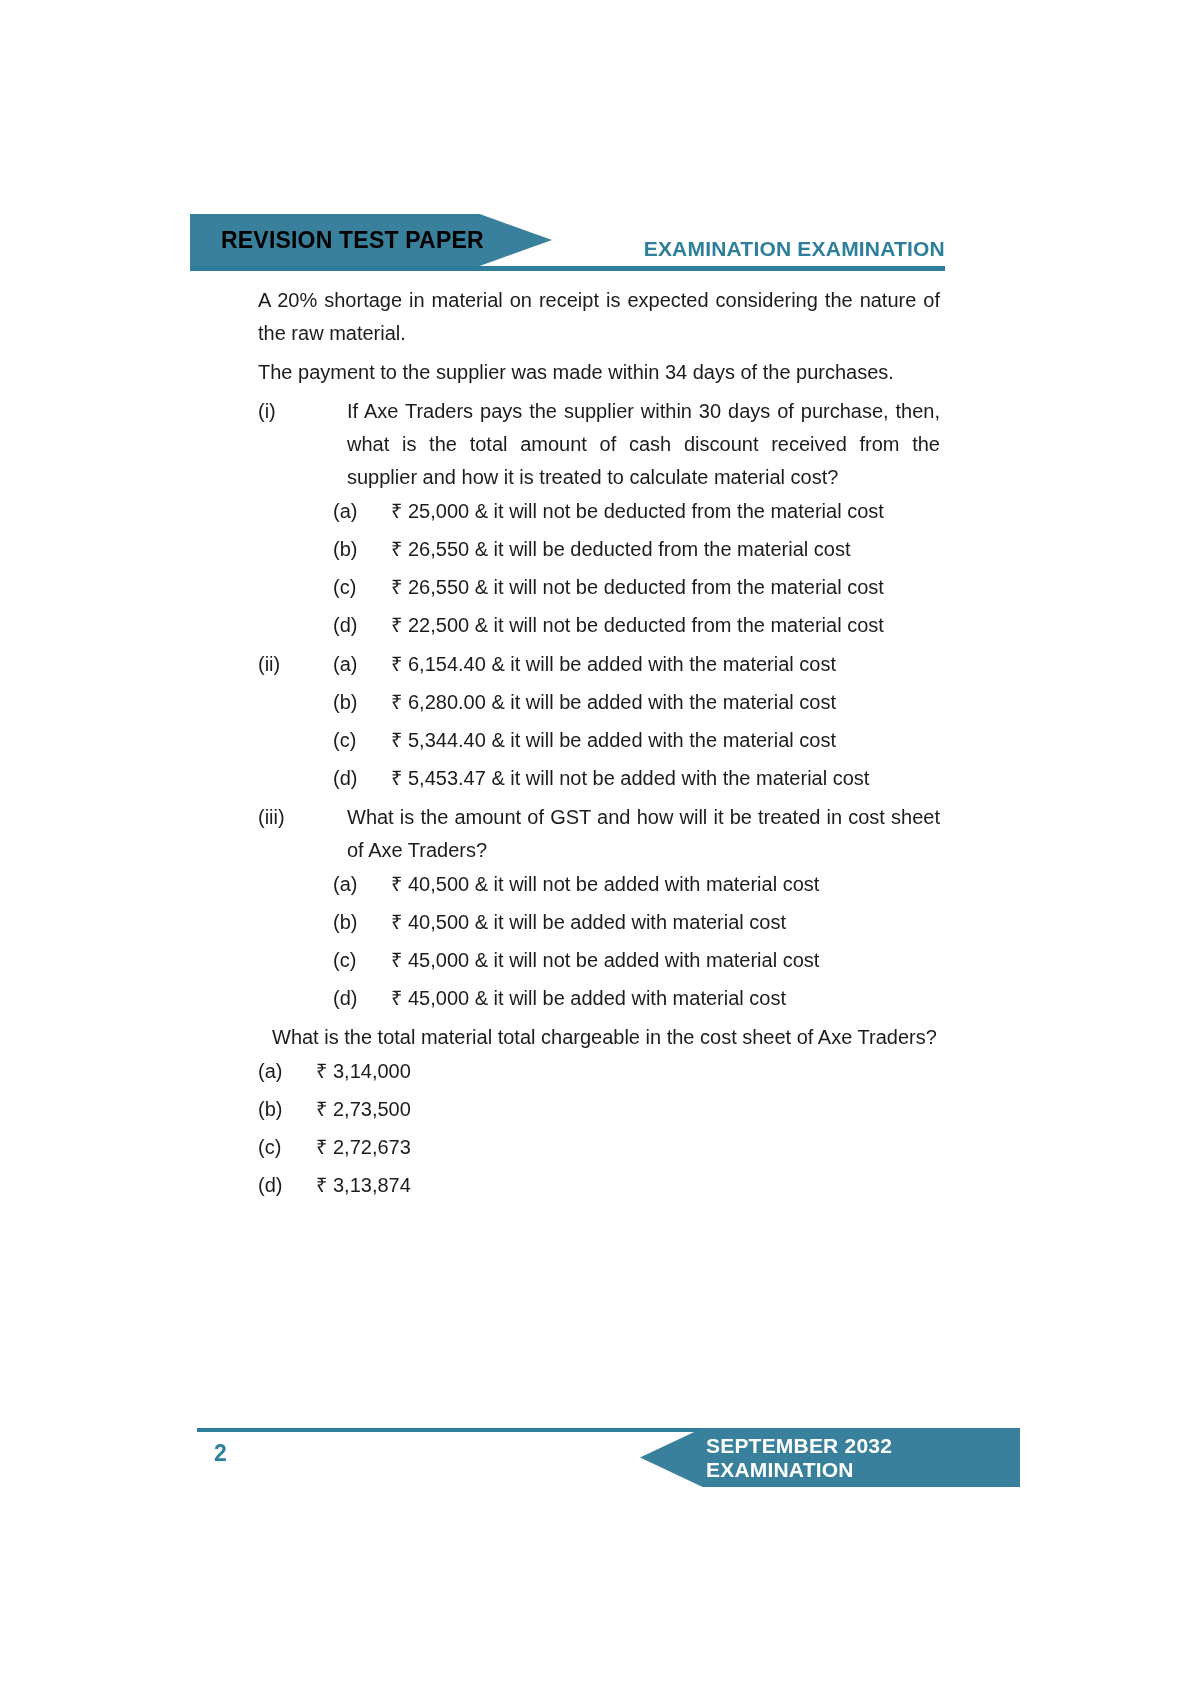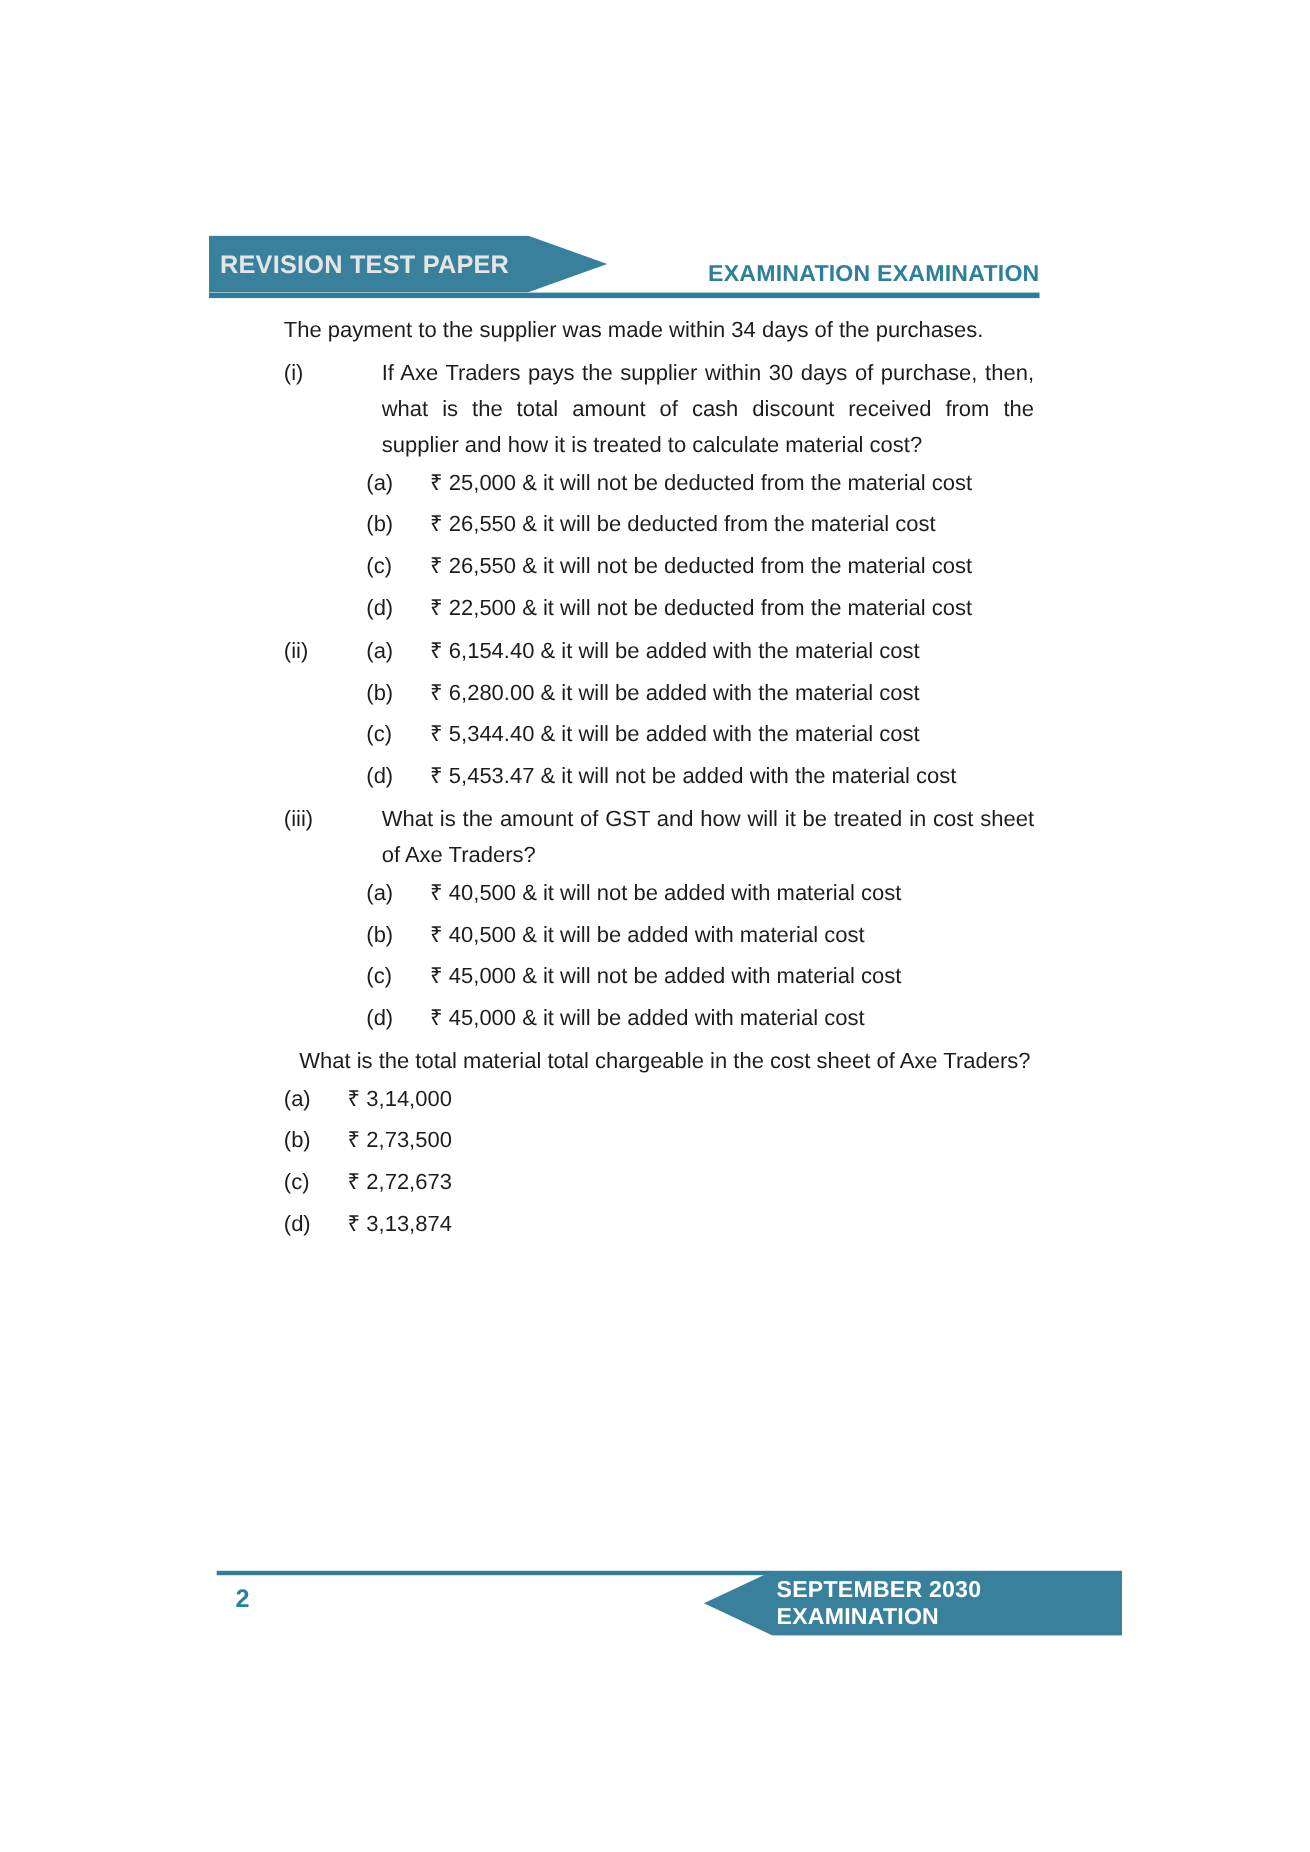--- a/index.html
+++ b/index.html
@@ -22,26 +22,26 @@
 
   
   .banner-right {
     position: absolute;
     left: 190px;
     top: 214px;
     width: 362px;
     height: 52px;
     background: var(--accent);
     clip-path: polygon(0 0, 80% 0, 100% 50%, 80% 100%, 0 100%);
-    color: #e5e5e5;
+    color: #000000;
     font-weight: bold;
     font-size: 23px;
     display: flex;
     align-items: center;
-    padding-left: 10px;
+    padding-left: 31px;
     letter-spacing: 0.2px;
   }
   .header-exam-title {
     position: absolute;
     top: 237px;
     right: 246px;
     color: var(--teal-text);
     font-weight: bold;
     font-size: 21px;
     letter-spacing: 0.2px;
@@ -113,20 +113,21 @@
 
 <div class="page">
 
   <div class="banner-right">
     <span>REVISION TEST PAPER</span>
   </div>
   <div class="header-exam-title">EXAMINATION EXAMINATION</div>
   <div class="header-rule"></div>
 
   <main class="content">
+    <p class="para">A 20% shortage in material on receipt is expected considering the nature of the raw material.</p>
     <p class="para">The payment to the supplier was made within 34 days of the purchases.</p>
 
     <div class="question">
       <div class="q-num">(i)</div>
       <div class="q-body">
         <p class="q-text">If Axe Traders pays the supplier within 30 days of purchase, then, what is the total amount of cash discount received from the supplier and how it is treated to calculate material cost?</p>
         <div class="option">
           <span class="opt-label">(a)</span>
           <span class="opt-text">₹ 25,000 &amp; it will not be deducted from the material cost</span>
         </div>
@@ -209,16 +210,16 @@
           <span class="opt-label">(d)</span>
           <span class="opt-text">₹ 3,13,874</span>
         </div>
       </div>
     </div>
   </main>
 
   <div class="footer-rule"></div>
   <div class="page-number">2</div>
   <div class="banner-left">
-    <span>SEPTEMBER 2030 EXAMINATION</span>
+    <span>SEPTEMBER 2032 EXAMINATION</span>
   </div>
 
 </div>
 
 </body></html>

